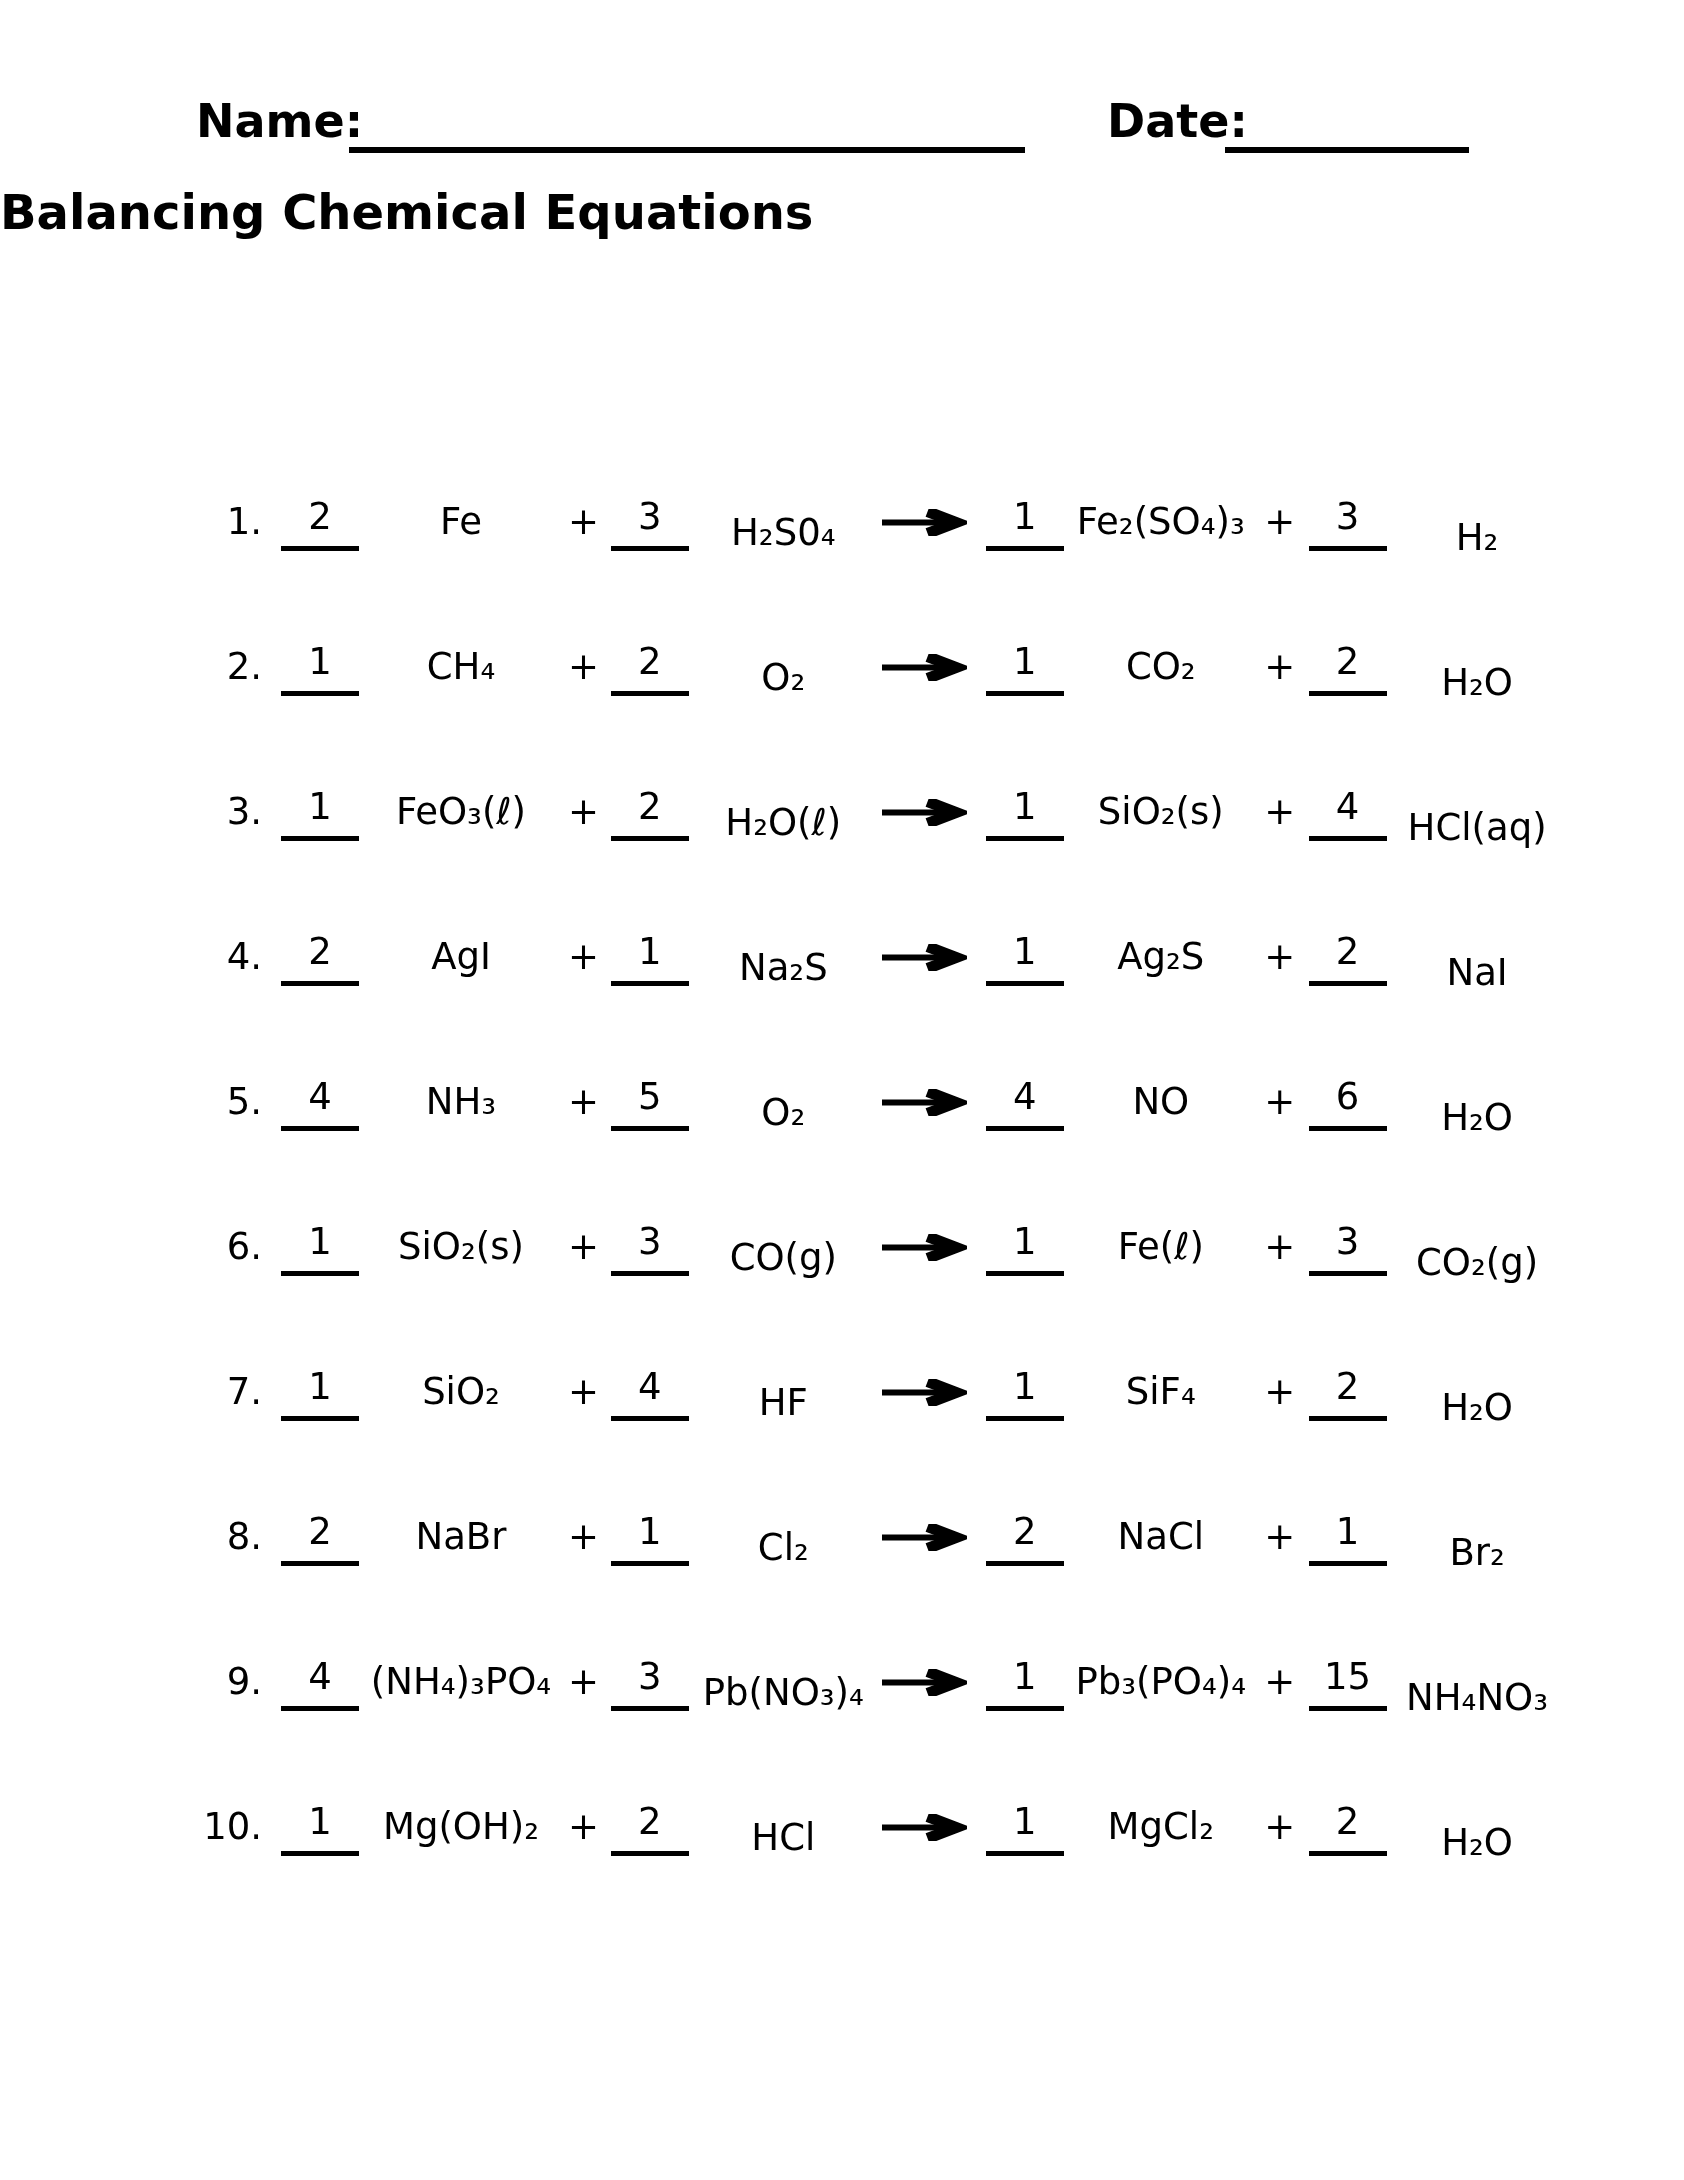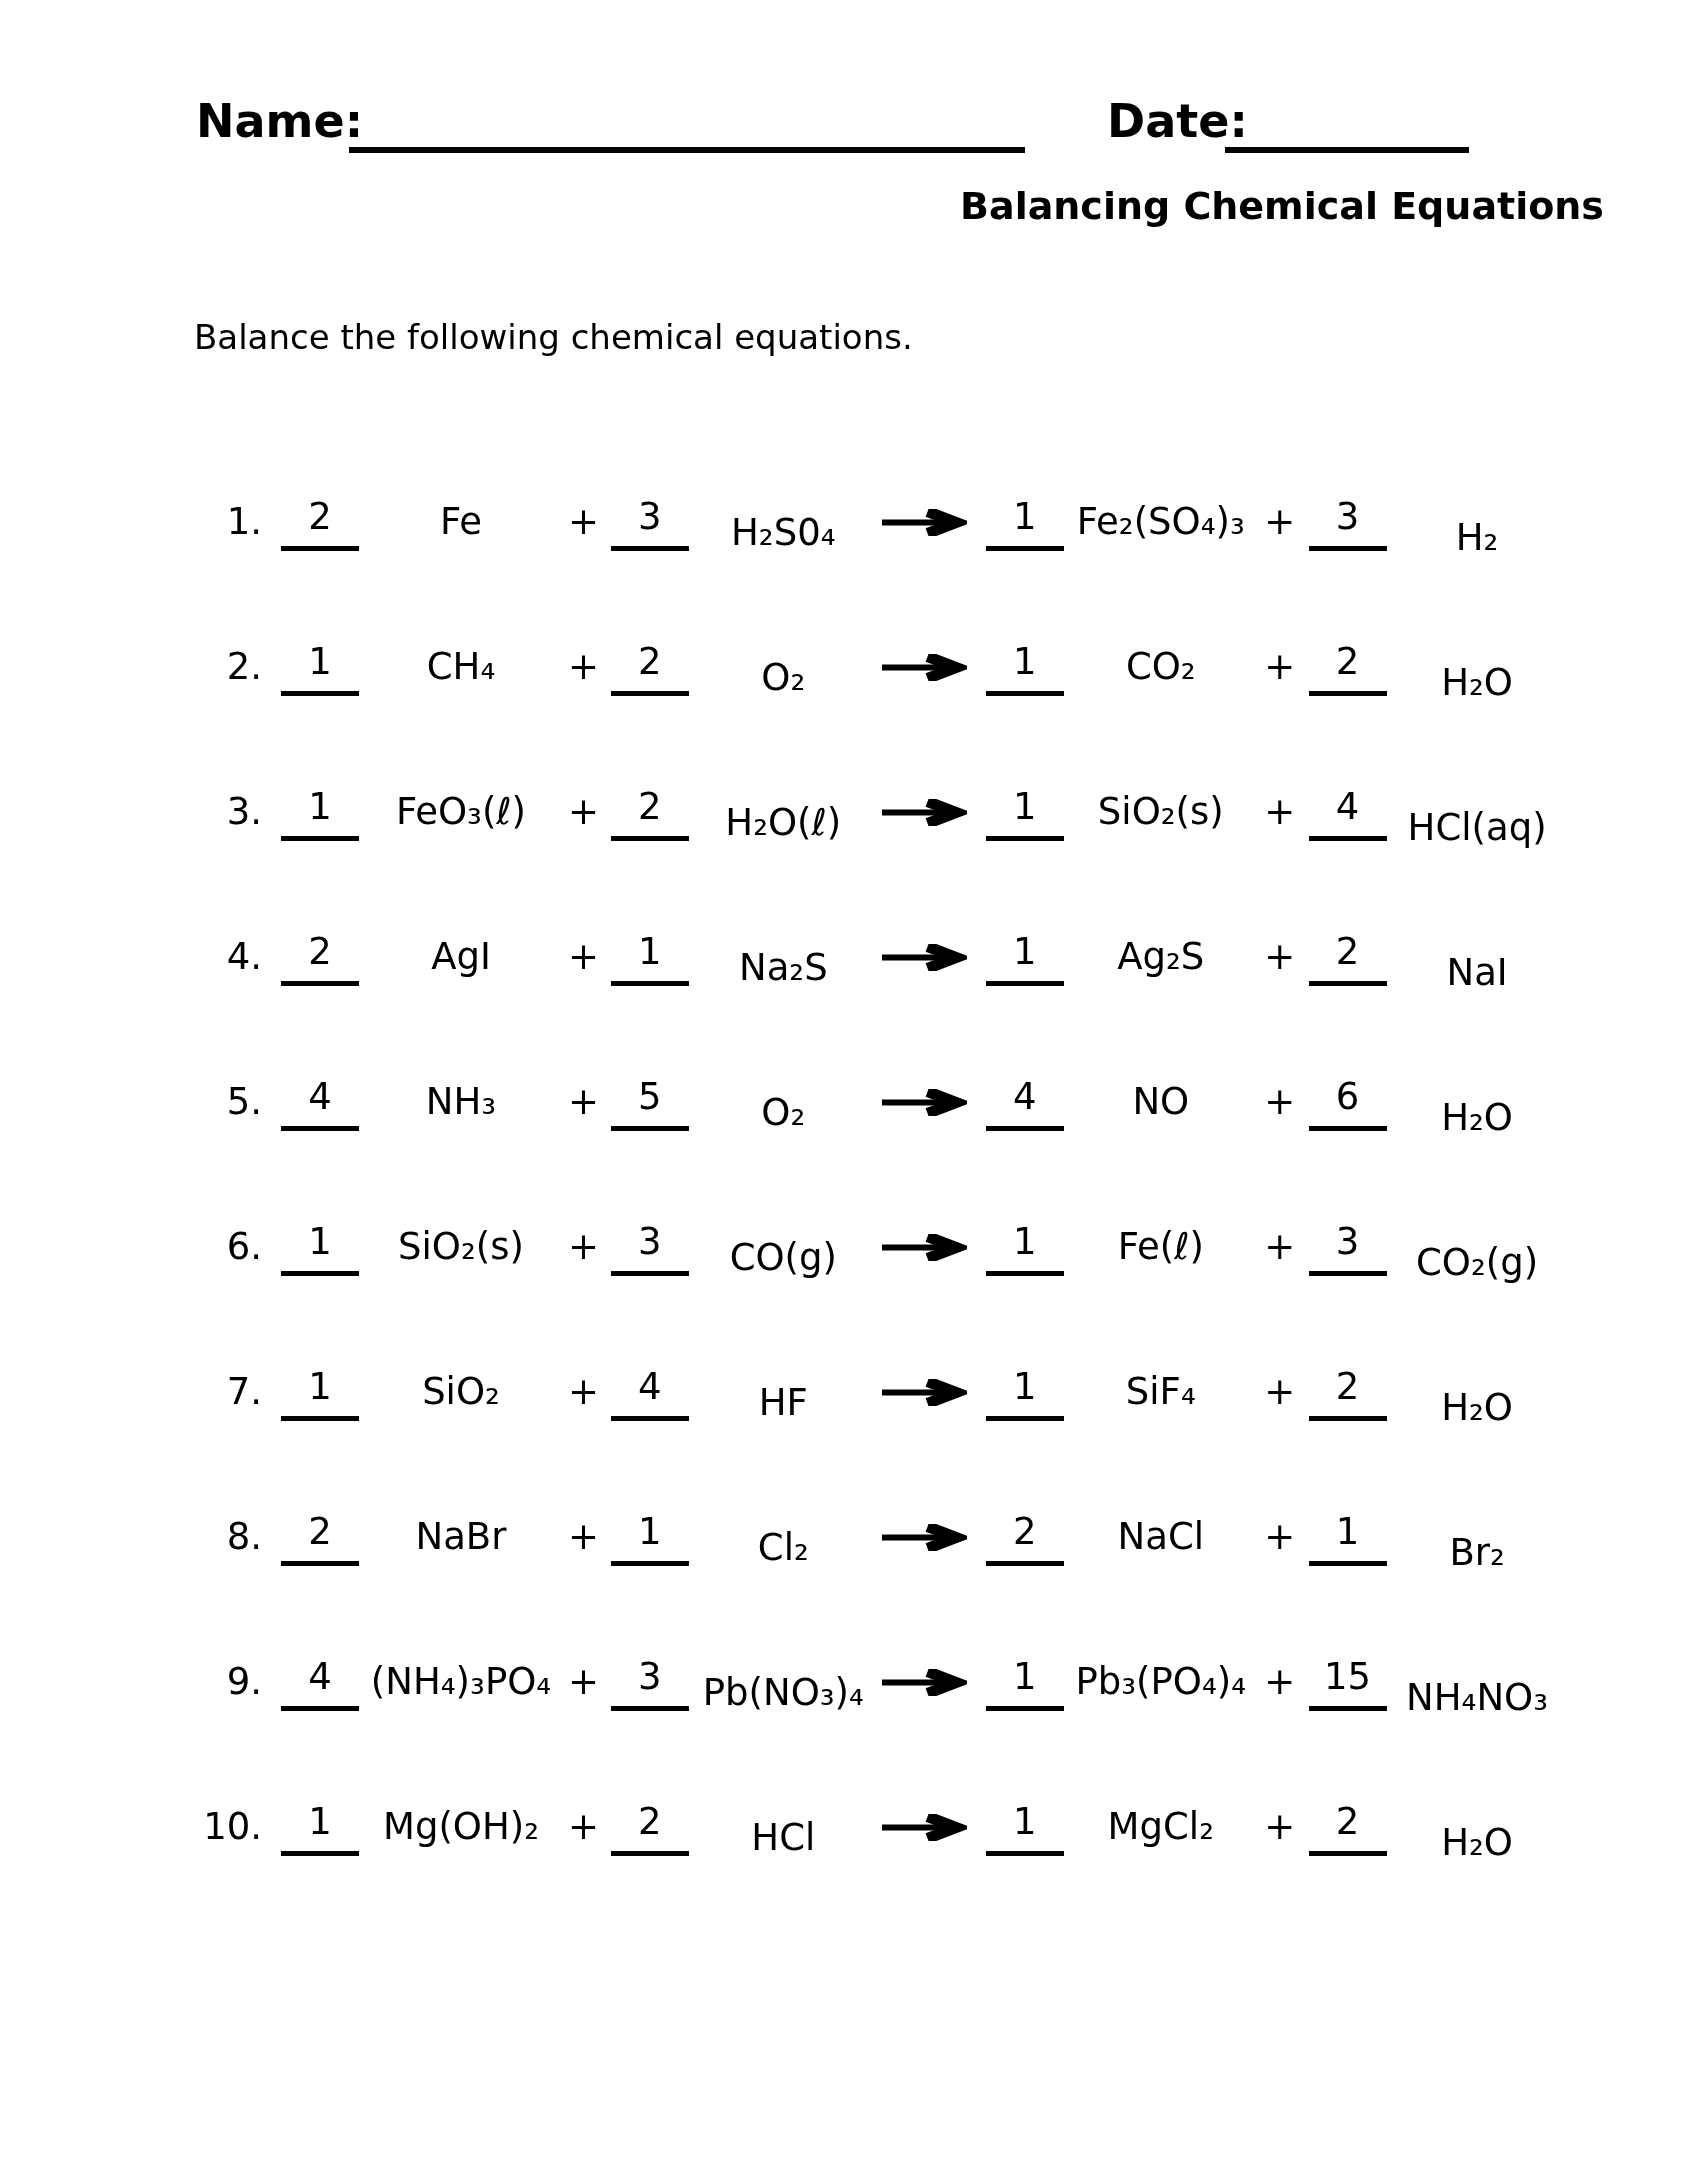--- a/index.html
+++ b/index.html
@@ -25,21 +25,21 @@
     position: absolute; left: 1107px; top: 94px;
     font-size: 46px; font-weight: bold; text-align: center;
   }
   .date-line {
     position: absolute; left: 1225px; top: 147px;
     width: 244px; height: 6px; background: #000;
     font-size: 37px;
   }
   .title {
     position: absolute; left: 0; top: 184px; width: 100%;
-    text-align: right; font-size: 38px; font-weight: bold;
+    text-align: left; font-size: 48px; font-weight: bold;
   }
   .instruction {
     position: absolute; left: 194px; top: 317px;
     font-size: 34px;
   }
   .equation-list { position: absolute; left: 196px; top: 450px; }
   .eq-row {
     display: flex; align-items: center;
     height: 145px; font-size: 37px; line-height: 1.15;
   }
@@ -71,21 +71,20 @@
 <div class="page">
 
   <span class="name-label">Name:</span>
   <div class="name-line"></div>
 
   <span class="date-label">Date:</span>
   <div class="date-line"></div>
 
   <div class="title">Balancing Chemical Equations</div>
 
-  <div class="instruction">Balance the following chemical equations.</div>
 
   <div class="equation-list">
       <div class="eq-row">
     <div class="cell num">1.</div>
     <div class="cell coef c1">2</div>
     <div class="cell f1">Fe</div>
     <div class="cell plus">+</div>
     <div class="cell coef c2">3</div>
     <div class="cell f2">H₂S0₄</div>
     <div class="cell arrow">

